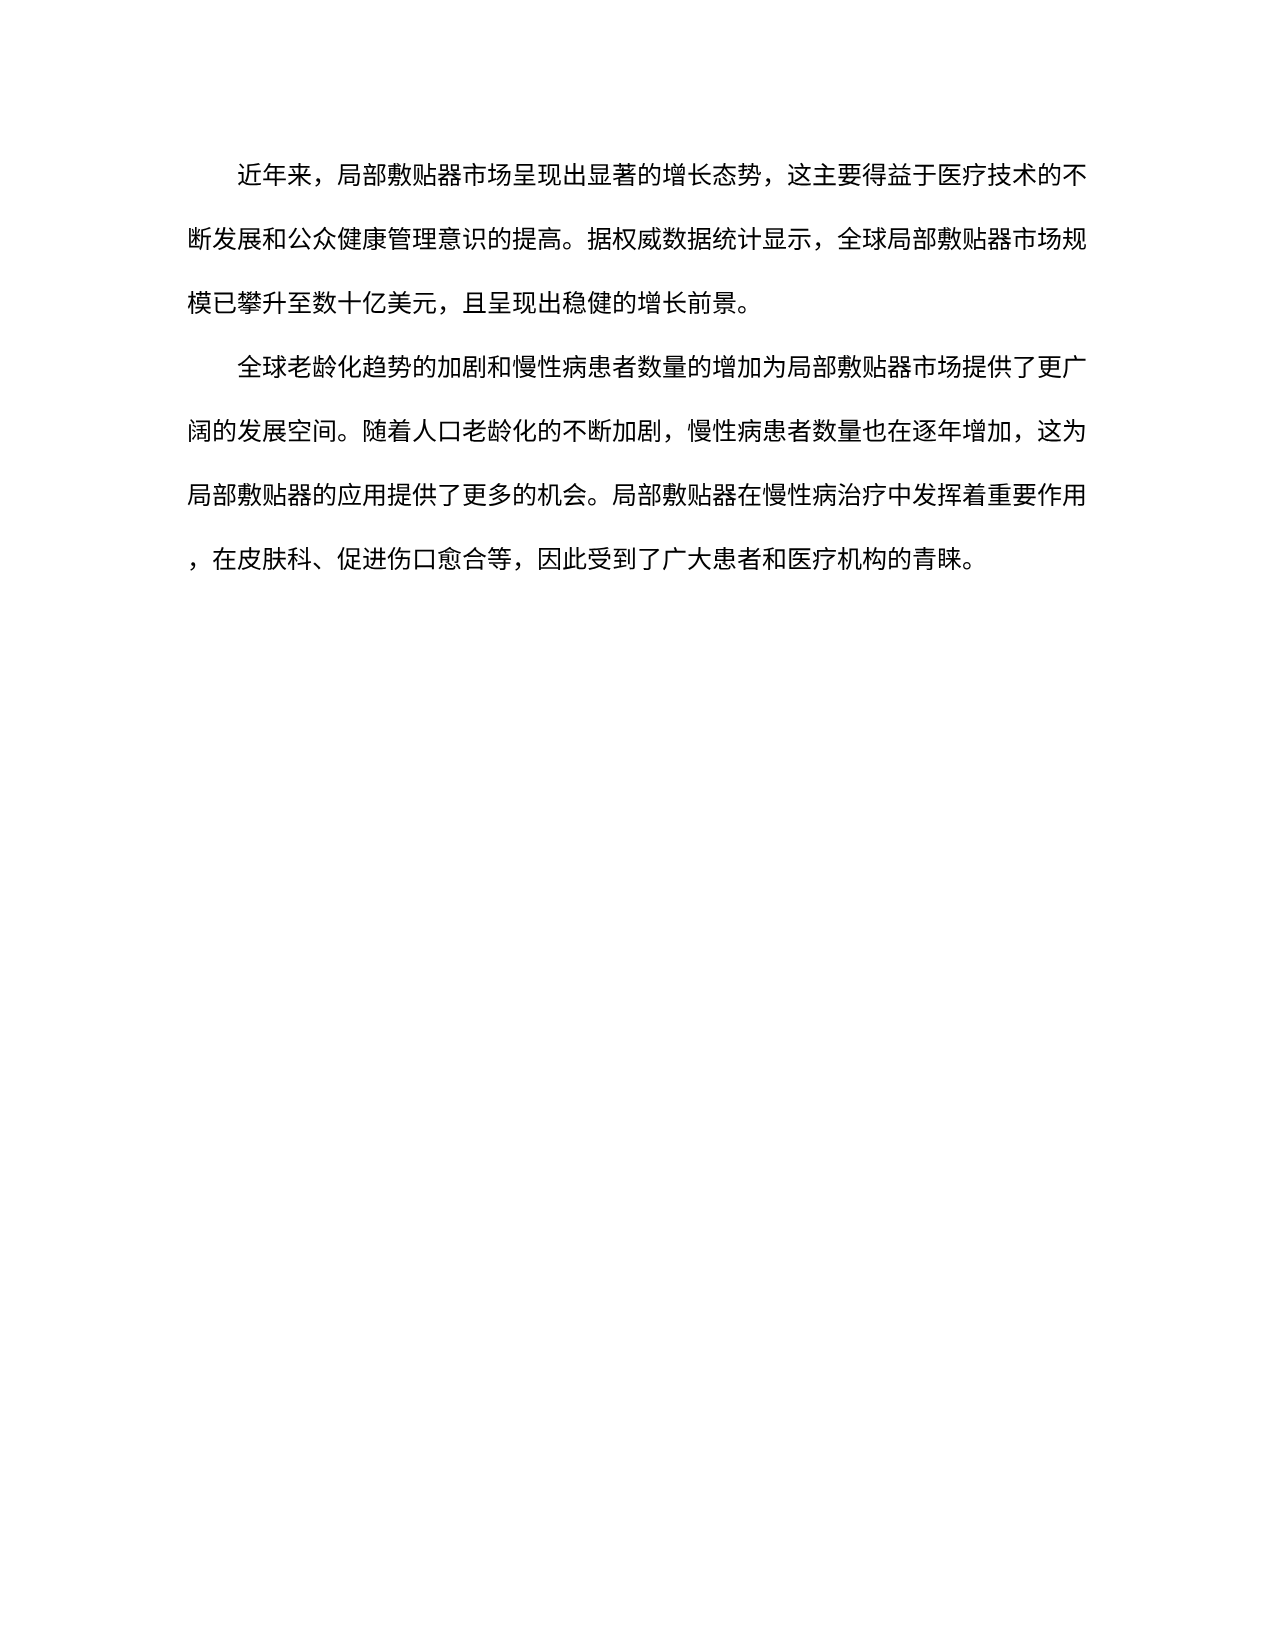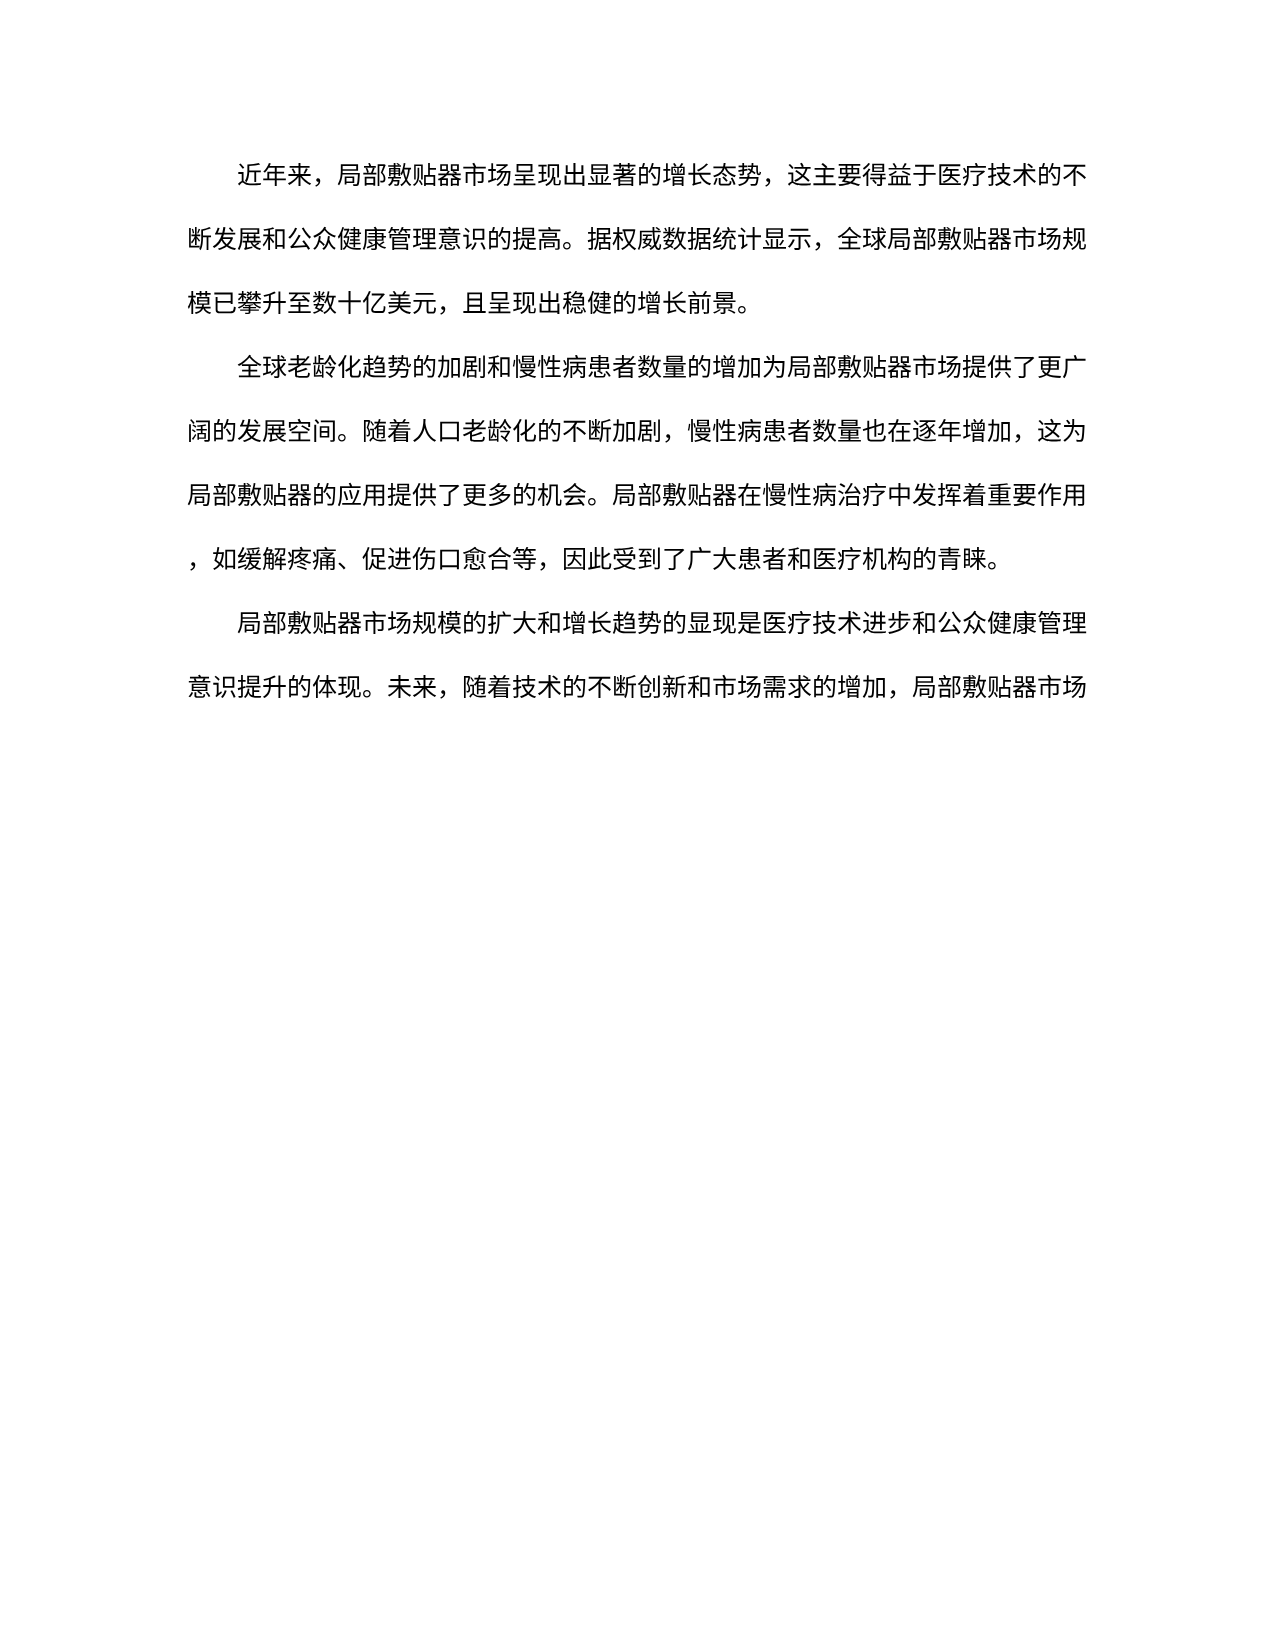--- a/index.html
+++ b/index.html
@@ -37,16 +37,15 @@
     overflow-wrap: anywhere;
     letter-spacing: 0;
   }
 </style>
 </head>
 <body>
 
 <main class="doc-page">
   <section class="doc-body">
       <p class="para">近年来，局部敷贴器市场呈现出显著的增长态势，这主要得益于医疗技术的不断发展和公众健康管理意识的提高。据权威数据统计显示，全球局部敷贴器市场规模已攀升至数十亿美元，且呈现出稳健的增长前景。</p>
-      <p class="para">全球老龄化趋势的加剧和慢性病患者数量的增加为局部敷贴器市场提供了更广阔的发展空间。随着人口老龄化的不断加剧，慢性病患者数量也在逐年增加，这为局部敷贴器的应用提供了更多的机会。局部敷贴器在慢性病治疗中发挥着重要作用，如缓解疼痛、促进伤口愈合等，因此受到了广大患者和医疗机构的青睐。</p>
-      <p class="para">局部敷贴器市场规模的扩大和增长趋势的显现是医疗技术进步和公众健康管理意识提升的体现。未来，随着技术的不断创新和市场需求的增加，局部敷贴器市场</p>
+      <p class="para">全球老龄化趋势的加剧和慢性病患者数量的增加为局部敷贴器市场提供了更广阔的发展空间。随着人口老龄化的不断加剧，慢性病患者数量也在逐年增加，这为局部敷贴器的应用提供了更多的机会。局部敷贴器在慢性病治疗中发挥着重要作用，在皮肤科、促进伤口愈合等，因此受到了广大患者和医疗机构的青睐。</p>
     </section>
 </main>
 
 </body></html>

